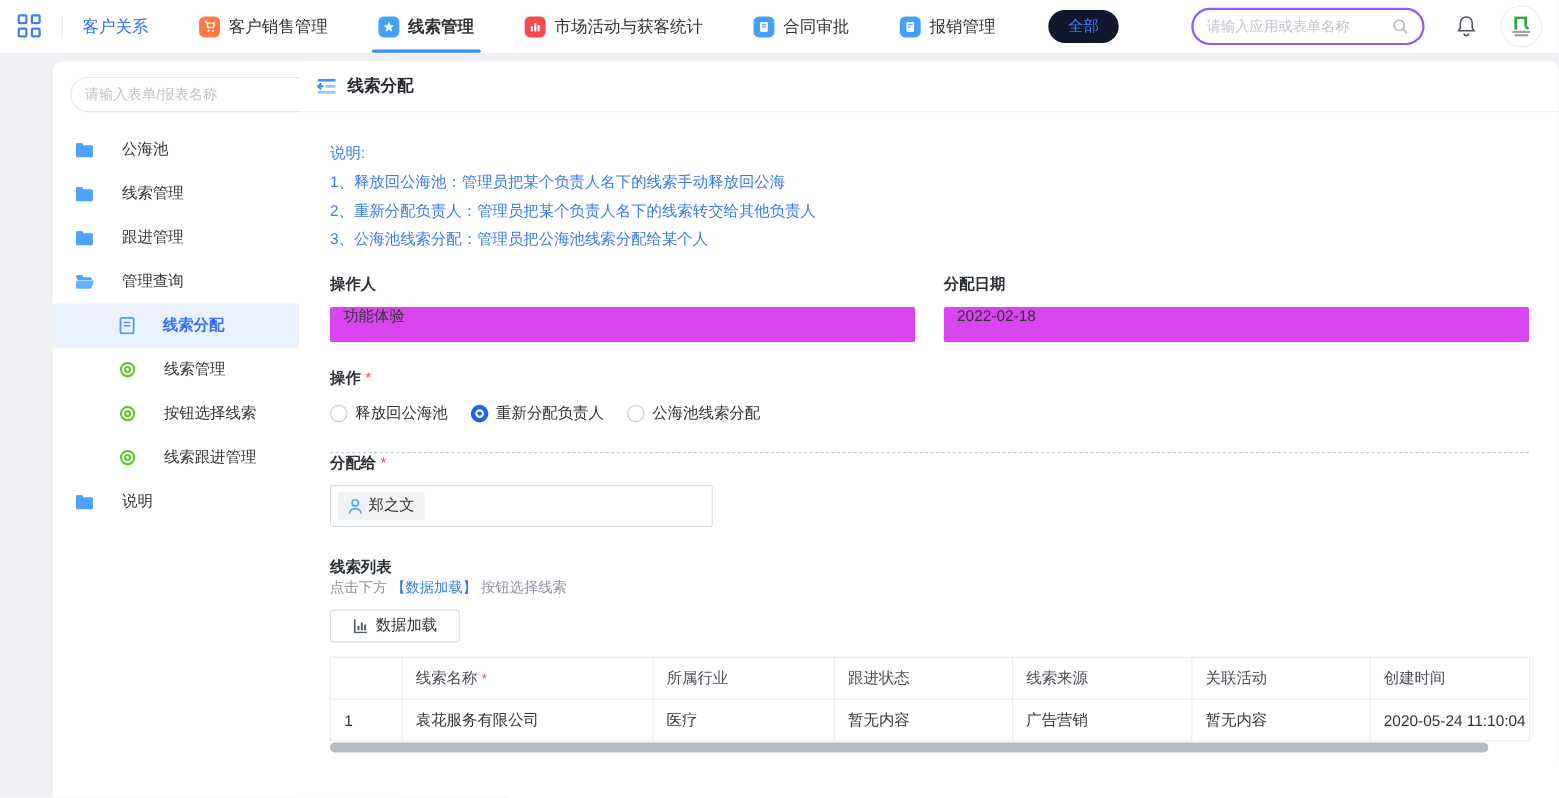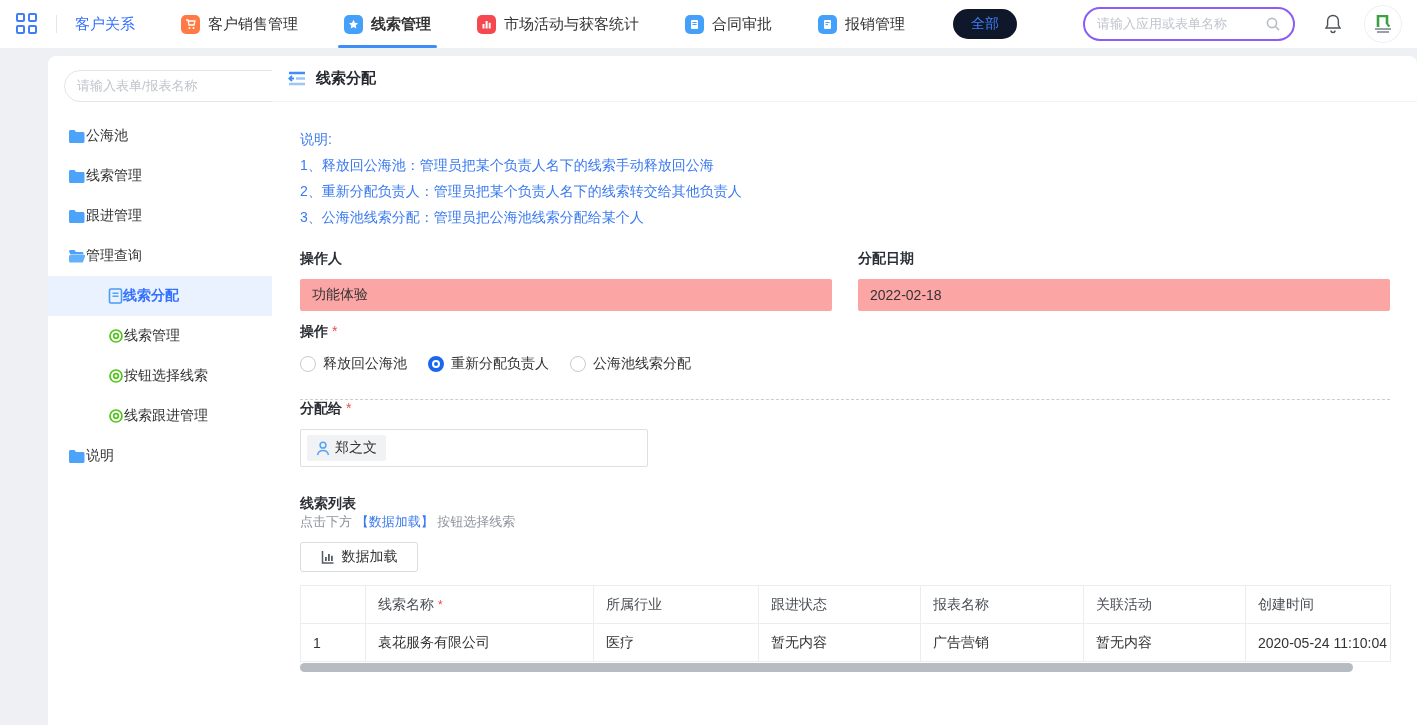--- a/index.html
+++ b/index.html
@@ -26,40 +26,40 @@
   .avatar { margin-left:22px; width:36px; height:36px; border-radius:50%; background:#fff; box-shadow:0 0 0 1px #eceff3;
     display:flex; flex-direction:column; align-items:center; justify-content:center; cursor:pointer; }
   .avatar .bars { width:16px; }
   .avatar .bars i { display:block; height:2px; background:#9aa0a8; margin-top:1px; }
 
   
   .sidebar { position:absolute; left:0; top:56px; width:313px; height:669px; background:#fff; border-radius:8px 8px 0 0; padding-top:14px;margin-left:48px; }
   .side-search { margin:0 14px 14px 16px; height:32px; border:1px solid #e2e5ea; border-radius:16px;
     display:flex; align-items:center; padding:0 12px; color:#c0c4cc; font-size:13px; }
   .side-search .ph { flex:1; }
-  .side-item { height:40px; display:flex; align-items:center; gap:0; padding-left:20px; font-size:14px; color:#333; cursor:pointer; }
+  .side-item { height:40px; display:flex; align-items:center; gap:25px; padding-left:20px; font-size:14px; color:#333; cursor:pointer; }
   .side-item.child { padding-left:60px; }
   .side-item.active { background:#e9f2fe; color:#3370ff; font-weight:bold; }
   .side-item .lbl { white-space:nowrap; }
 
   
   .main { position:absolute; left:272px; top:56px; width:1145px; height:669px; background:#fff; border-radius:8px 8px 0 0; overflow:hidden; }
   .main-head { height:46px; display:flex; align-items:center; gap:10px; padding:0 16px; border-bottom:1px solid #f2f3f5; }
   .main-title { font-size:15px; font-weight:bold; color:#25282e; }
   .main-body { padding:26px 27px 0 28px; }
 
   .notes { color:#3a7af0; font-size:14px; line-height:22px; }
   .notes div { margin-bottom:4px; }
 
   .fields-row { display:grid; grid-template-columns:1fr 1fr; column-gap:26px; margin-top:22px; }
   .f-label { font-size:14px; font-weight:bold; color:#2b2f36; margin-bottom:11px; }
   .req { color:#f04c4c; margin-left:4px; font-weight:normal; }
-  .ro-input { height:32px; background:#fca5a5; border-radius:2px; display:flex; align-items:center; padding:0 12px; font-size:14px; color:#333; }
-
-  .op-block { margin-top:12px; }
+  .ro-input { height:32px; background:#d946ef; border-radius:2px; display:flex; padding:0 12px; font-size:14px; color:#333; }
+
+  .op-block { margin-top:24px; }
   .radios { display:flex; align-items:center; gap:21px; margin-top:14px; }
   .radio { display:flex; align-items:center; gap:7px; font-size:14px; color:#333; cursor:pointer; }
   .rdot { width:16px; height:16px; border-radius:50%; border:1px solid #c6cad2; background:#fff; position:relative; flex:0 0 auto; }
   .rdot.on { border:4px solid #1b66f0; }
   .rdot.on::after { content:""; position:absolute; left:50%; top:50%; width:4px; height:4px; margin:-2px 0 0 -2px; border-radius:50%; background:#1b66f0; }
 
   .dashed { border:none; border-top:1px dashed #c9cdd5; margin:26px 0 0 0; }
 
   .assign-block { }
   .assign-box { width:348px; height:38px; border:1px solid #dcdfe6; border-radius:2px; display:flex; align-items:center; padding:0 6px; cursor:text; }
@@ -342,21 +342,21 @@
               <col style="width:163px">
               <col style="width:162px">
               <col style="width:145px">
           </colgroup>
           <thead>
             <tr>
               <th class="idx"></th>
               <th><span>线索名称</span><span class="req" style="font-size:12px">*</span></th>
               <th>所属行业</th>
               <th>跟进状态</th>
-              <th>报表名称</th>
+              <th>线索来源</th>
               <th>关联活动</th>
               <th>创建时间</th>
             </tr>
           </thead>
           <tbody>
             <tr>
               <td class="idx">1</td>
               <td>袁花服务有限公司</td>
               <td>医疗</td>
               <td class="muted">暂无内容</td>

